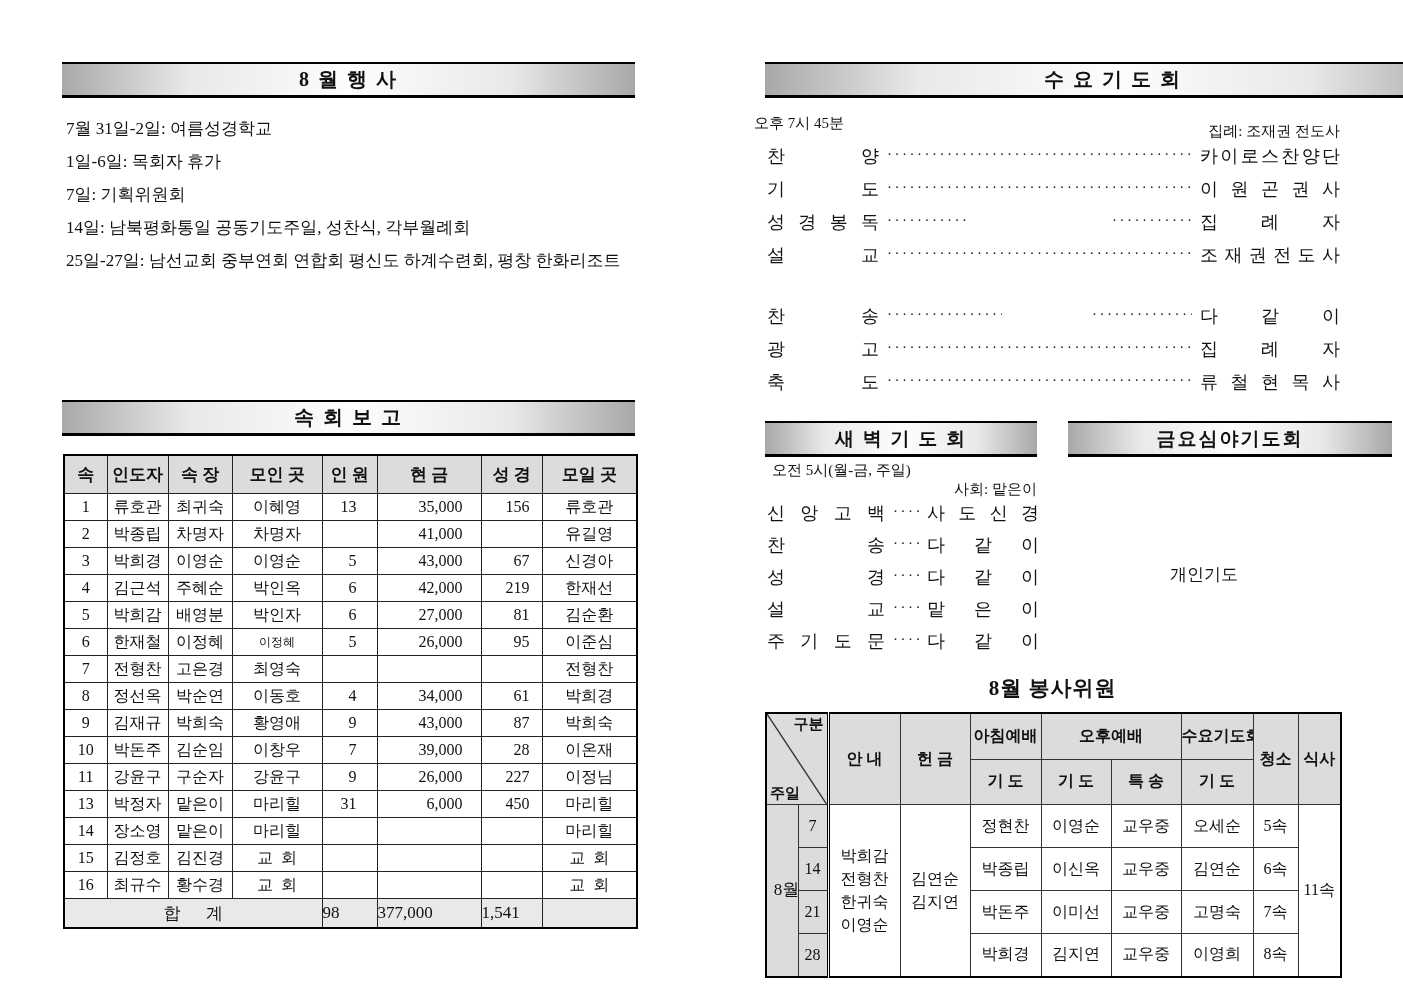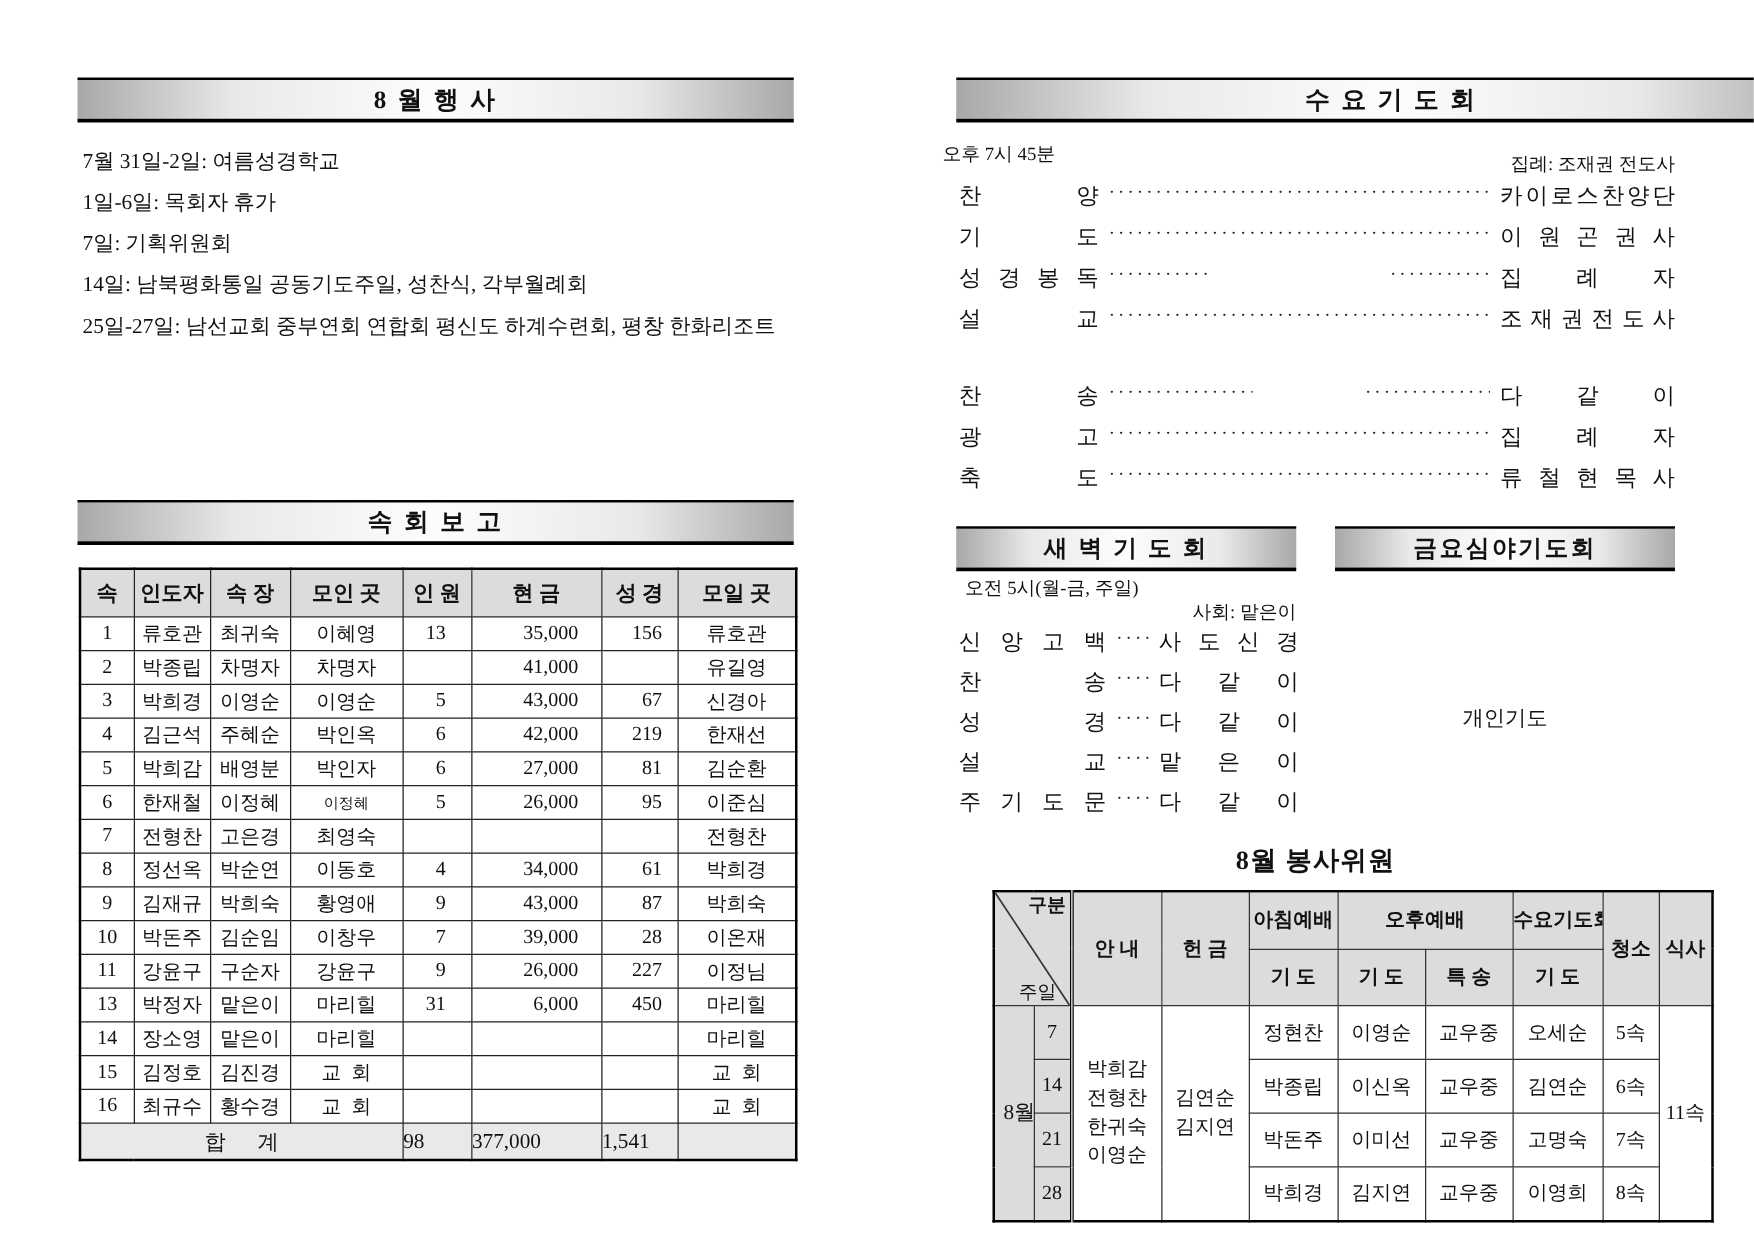--- a/index.html
+++ b/index.html
@@ -48,21 +48,21 @@
       white-space:pre;overflow:hidden;padding:0;}
   #committee-table .hd{background:#dcdcdc;font-weight:bold;}
   #committee-table .hr1{height:21px;}
   #committee-table .hr2{height:21px;}
   #committee-table .dr{height:43px;}
   #committee-table .dbl{border-right:3px double #000;}
   #committee-table .gray{background:#dcdcdc;}
   .corner{position:relative;padding:0;}
   .corner svg{position:absolute;left:0;top:0;width:100%;height:100%;}
   .corner .c-top{position:absolute;top:1px;right:3px;font-size:15px;font-weight:bold;}
-  .corner .c-bot{position:absolute;bottom:1px;left:3px;font-size:15px;font-weight:normal;margin-left:16px;}
+  .corner .c-bot{position:absolute;bottom:1px;left:3px;font-size:15px;font-weight:bold;}
   .vert{width:1em;margin:0 auto;word-break:break-all;line-height:1.35;font-size:17px;}
   .names{white-space:pre-line;line-height:1.45;font-size:16px;}
   .title-mid{font-size:21px;font-weight:bold;letter-spacing:1px;text-align:center;}
 </style>
 </head>
 <body>
 
 <div class="abs band" style="left:62px;top:62px;width:573px;">8 월 행 사</div>
 
 <div class="abs events" style="left:66px;top:112px;width:570px;">
@@ -381,21 +381,21 @@
         <span>류</span>
         <span>철</span>
         <span>현</span>
         <span>목</span>
         <span>사</span>
       </span>
   </div>
 </div>
 
 <div class="abs band" style="left:765px;top:421px;width:272px;font-size:19px;">새 벽 기 도 회</div>
-<div class="abs band" style="left:1068px;top:421px;width:272px;font-size:19px;">금요심야기도회</div>
+<div class="abs band" style="left:1068px;top:421px;width:324px;font-size:19px;">금요심야기도회</div>
 
 <div class="abs smalltext" style="left:772px;top:461px;">오전 5시(월-금, 주일)</div>
 <div class="abs smalltext" style="left:765px;top:480px;width:272px;text-align:right;">사회: 맡은이</div>
 
 <div class="abs" style="left:767px;top:497px;width:272px;">
   <div class="dline">
     <span class="dlabel spread">
         <span>신</span>
         <span>앙</span>
         <span>고</span>
@@ -458,21 +458,21 @@
         <span>같</span>
         <span>이</span>
       </span>
   </div>
 </div>
 
 <div class="abs" style="left:1068px;top:563px;width:272px;text-align:center;font-size:17px;">개인기도</div>
 
 <div class="abs title-mid" style="left:765px;top:674px;width:575px;">8월 봉사위원</div>
 
-<table id="committee-table" class="abs" style="left:794px;top:712px;">
+<table id="committee-table" class="abs" style="left:765px;top:712px;">
   <colgroup>
     <col style="width:32px">
       <col style="width:30px">
       <col style="width:72px">
       <col style="width:70px">
     <col style="width:71px">
       <col style="width:70px">
       <col style="width:70px">
       <col style="width:72px">
     <col style="width:45px">

